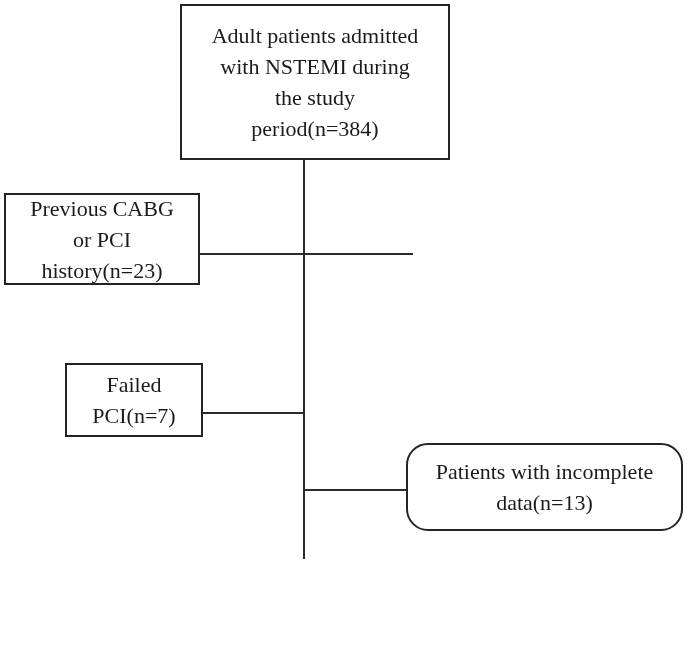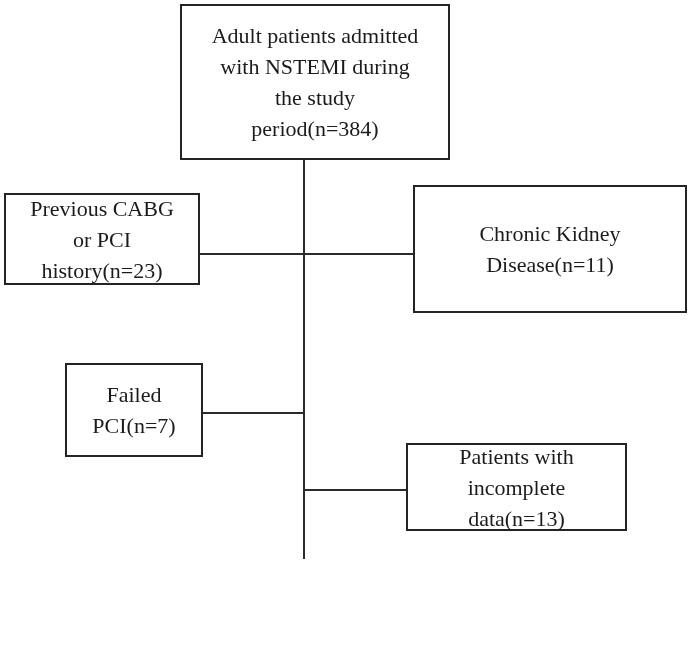--- a/index.html
+++ b/index.html
@@ -31,22 +31,22 @@
     line-height: 31px;
   }
   .connector {
     position: absolute;
     background: #2a2a2a;
   }
   
   #box-top     { left: 180px; top: 4px;   width: 270px; height: 156px; }
   #box-left1   { left: 4px;   top: 193px; width: 196px; height: 92px; }
   #box-right1  { left: 413px; top: 185px; width: 274px; height: 128px; }
-  #box-left2   { left: 65px;  top: 363px; width: 138px; height: 94px;  }
-  #box-right2  { left: 406px; top: 443px; width: 221px; height: 88px;  }
+  #box-left2   { left: 65px;  top: 363px; width: 138px; height: 74px;  }
+  #box-right2  { left: 406px; top: 443px; width: 277px; height: 88px; border-radius: 22px;  }
   #box-bottom  { left: 172px; top: 558px; width: 271px; height: 96px;  }
   
   #line-vertical   { left: 303px; top: 159px; width: 2px;   height: 400px; }
   #line-branch1    { left: 200px; top: 253px; width: 213px; height: 2px; }
   #line-branch2    { left: 203px; top: 412px; width: 101px; height: 2px; }
   #line-branch3    { left: 304px; top: 489px; width: 102px; height: 2px; }
 </style>
 </head>
 <body>
 
@@ -59,22 +59,20 @@
 
   <div class="flow-box" id="box-top">Adult patients admitted
 with NSTEMI during
 the study
 period(n=384)</div>
 
   <div class="flow-box" id="box-left1">Previous CABG
 or PCI
 history(n=23)</div>
 
-  <div class="flow-box" id="box-right1">Chronic Kidney
-Disease(n=11)</div>
 
   <div class="flow-box" id="box-left2">Failed
 PCI(n=7)</div>
 
   <div class="flow-box" id="box-right2">Patients with incomplete
 data(n=13)</div>
 
 
 </div>
 

